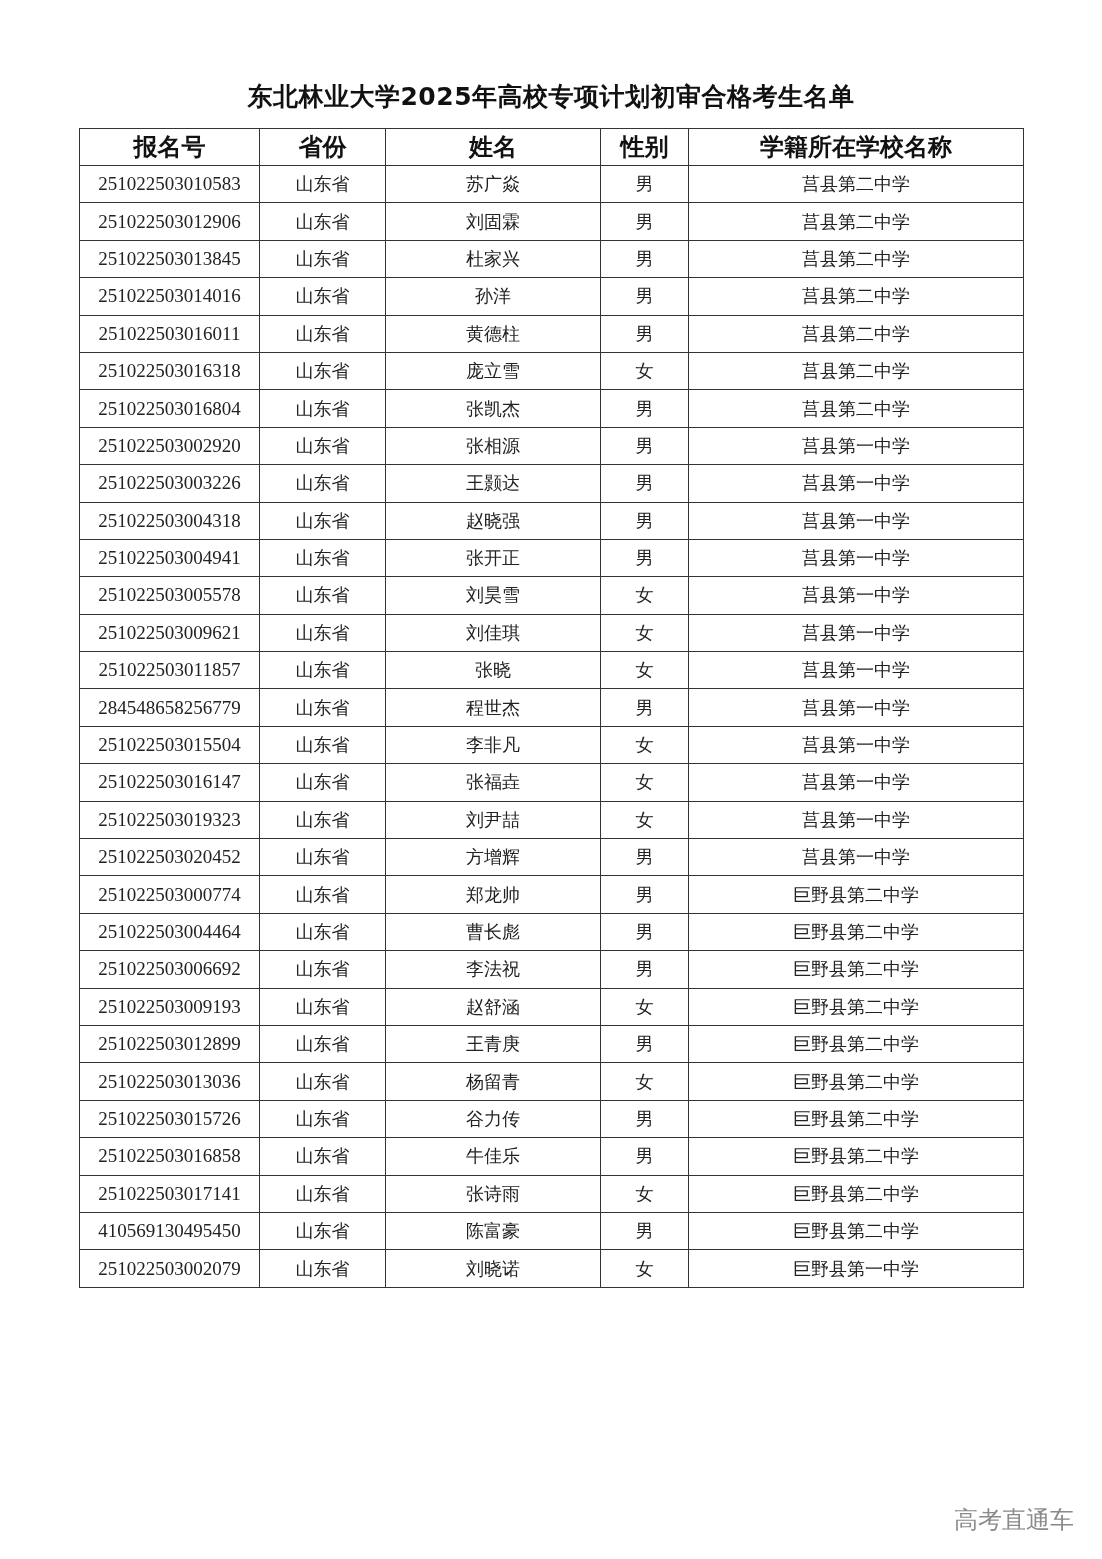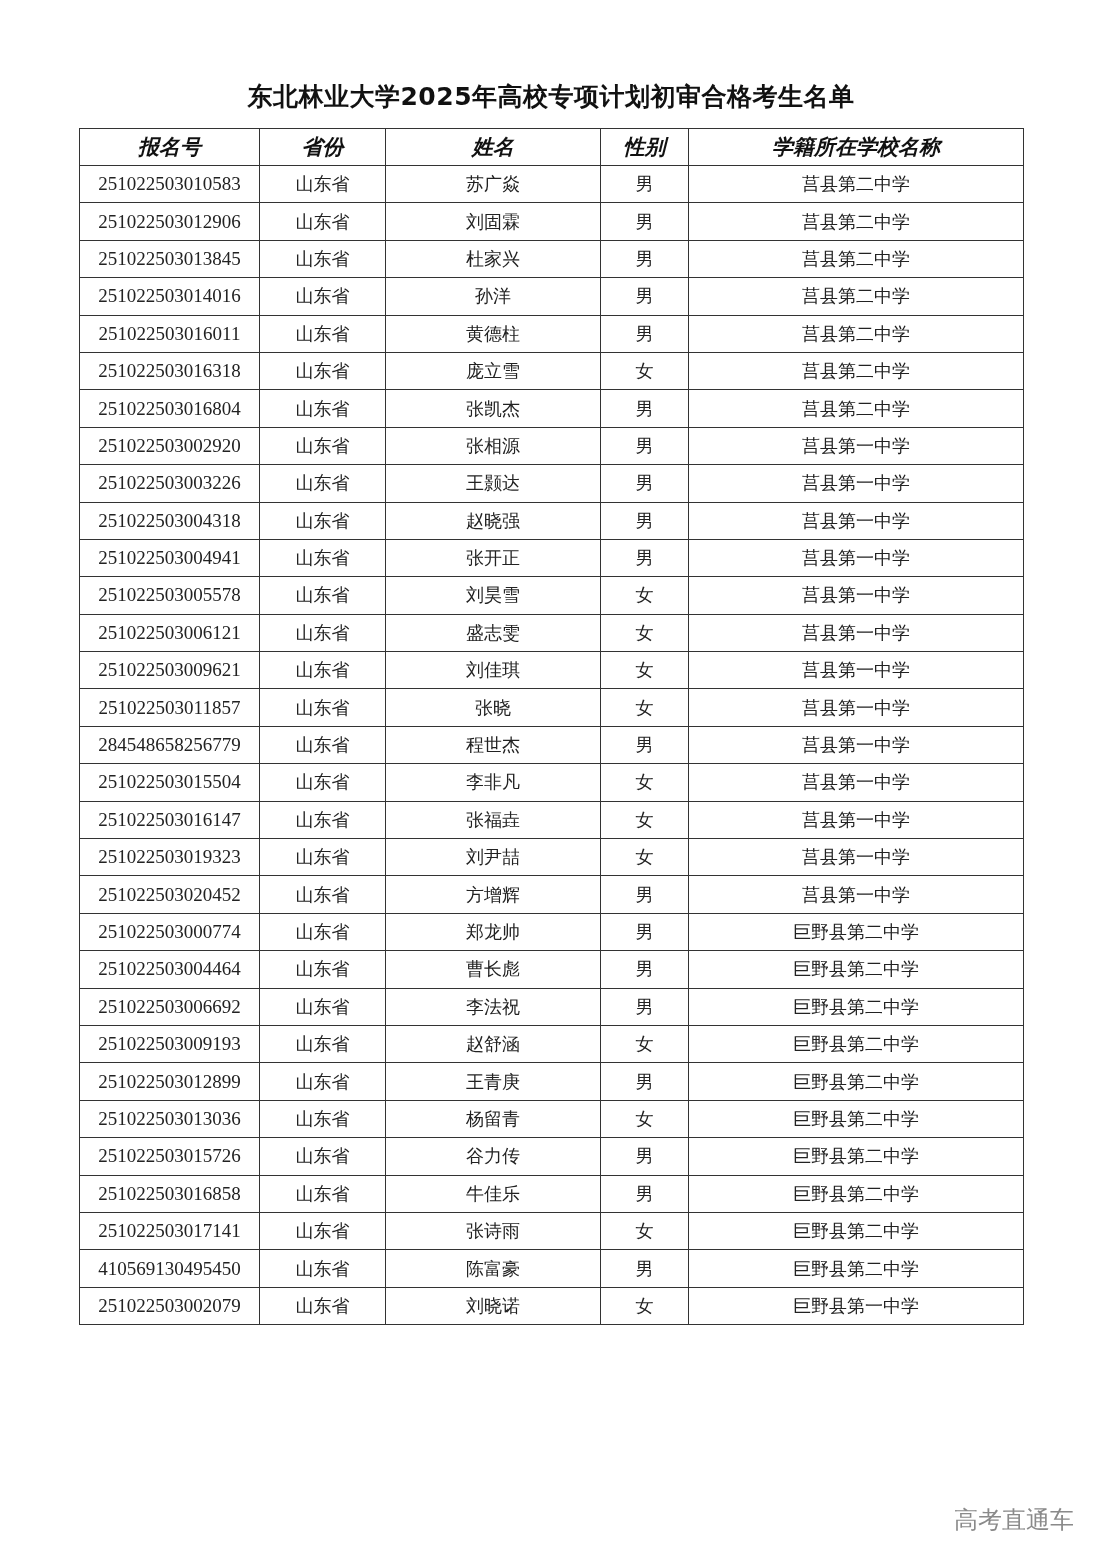--- a/index.html
+++ b/index.html
@@ -19,23 +19,22 @@
   table.roster col.c1 { width: 180px; }
   table.roster col.c2 { width: 126px; }
   table.roster col.c3 { width: 215px; }
   table.roster col.c4 { width: 88px; }
   table.roster col.c5 { width: 335px; }
   table.roster th, table.roster td {
     border: 1.3px solid #333; text-align: center; vertical-align: middle; padding: 0;
     white-space: nowrap; overflow: hidden;
   }
   table.roster th {
-    height: 36px; font-size: 21px; font-weight: bold; color: #111;
+    height: 36px; font-size: 24px; font-weight: bold; color: #111;
     font-family: "DejaVu Sans", "Liberation Sans", sans-serif;
-    font-style: italic;
   }
   table.roster td {
     height: 36.4px; font-size: 18px; color: #222;
     font-family: "DejaVu Serif", "Liberation Serif", serif;
   }
   table.roster td.id { font-family: "Liberation Serif", "DejaVu Serif", serif; font-size: 19px; letter-spacing: 0; margin-top: 48px; }
   .watermark {
     position: absolute; right: 28px; top: 1504px; font-size: 24px; color: #8a8a8a;
     font-family: "DejaVu Sans", "Liberation Sans", sans-serif;
   }
@@ -141,27 +140,20 @@
         <td>莒县第一中学</td>
       </tr>
       <tr>
         <td class="id">251022503005578</td>
         <td>山东省</td>
         <td>刘昊雪</td>
         <td>女</td>
         <td>莒县第一中学</td>
       </tr>
       <tr>
-        <td class="id">251022503006121</td>
-        <td>山东省</td>
-        <td>盛志雯</td>
-        <td>女</td>
-        <td>莒县第一中学</td>
-      </tr>
-      <tr>
         <td class="id">251022503009621</td>
         <td>山东省</td>
         <td>刘佳琪</td>
         <td>女</td>
         <td>莒县第一中学</td>
       </tr>
       <tr>
         <td class="id">251022503011857</td>
         <td>山东省</td>
         <td>张晓</td>

